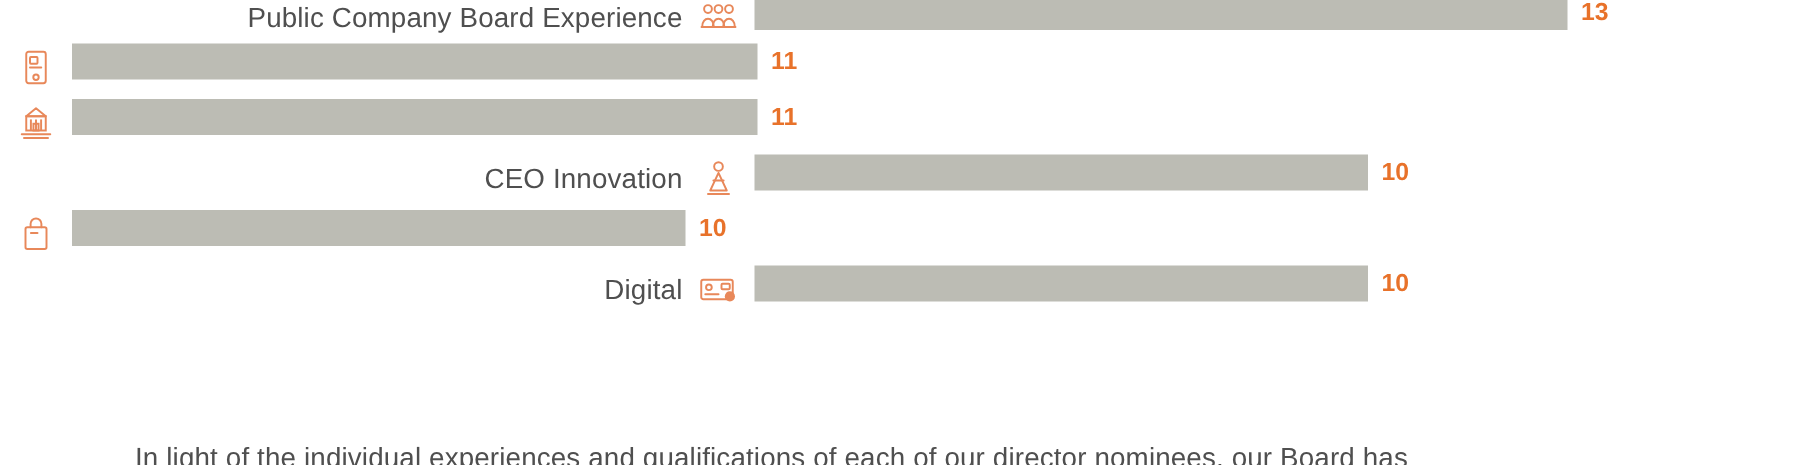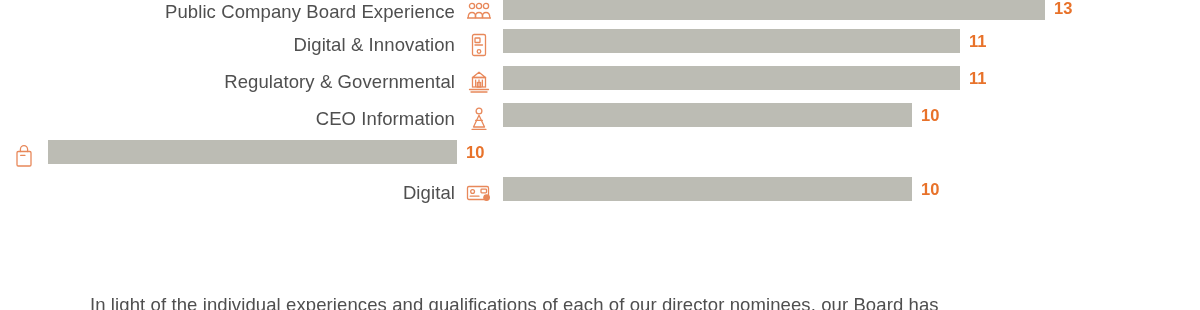--- a/index.html
+++ b/index.html
@@ -109,57 +109,55 @@
         <line x1="0.5" y1="17" x2="23.5" y2="17" stroke-linecap="round"></line>
       </svg>
     </div>
     <div class="bar-wrap">
       <div class="bar" style="width:542px;"></div>
       <div class="bar-value">13</div>
     </div>
   </div>
 
   <div class="chart-row" style="top:33px;">
-    <div class="row-label">Digital &amp; Innovation</div>
     <div class="row-icon">
       <svg width="18" height="24" viewBox="0 0 18 24" fill="none" stroke="#e8885a" stroke-width="1.3">
         <rect x="2.5" y="1.5" width="13" height="21" rx="1.6"></rect>
         <rect x="5" y="5" width="5" height="4.5" rx="0.6"></rect>
         <line x1="5" y1="12" x2="12.5" y2="12" stroke-linecap="round"></line>
         <circle cx="9" cy="18.5" r="1.8"></circle>
       </svg>
     </div>
     <div class="bar-wrap">
       <div class="bar" style="width:457px;"></div>
       <div class="bar-value">11</div>
     </div>
   </div>
 
   <div class="chart-row" style="top:70px;">
-    <div class="row-label">Regulatory &amp; Governmental</div>
     <div class="row-icon">
       <svg width="24" height="24" viewBox="0 0 24 24" fill="none" stroke="#e8885a" stroke-width="1.3">
         <path d="M12 2.2 L18.5 7.5 L5.5 7.5 Z" stroke-linejoin="round"></path>
         <rect x="5.5" y="7.5" width="13" height="9.5"></rect>
         <line x1="8.6" y1="9.6" x2="8.6" y2="17"></line>
         <line x1="12" y1="9.6" x2="12" y2="17"></line>
         <line x1="15.4" y1="9.6" x2="15.4" y2="17"></line>
         <rect x="10.3" y="12.5" width="3.4" height="4.5"></rect>
         <line x1="2.5" y1="19.5" x2="21.5" y2="19.5" stroke-linecap="round"></line>
         <line x1="4" y1="22" x2="20" y2="22" stroke-linecap="round"></line>
       </svg>
     </div>
     <div class="bar-wrap">
       <div class="bar" style="width:457px;"></div>
       <div class="bar-value">11</div>
     </div>
   </div>
 
   <div class="chart-row" style="top:107px;">
-    <div class="row-label">CEO Information</div>
+    <div class="row-label">CEO Innovation</div>
     <div class="row-icon">
       <svg width="22" height="24" viewBox="0 0 22 24" fill="none" stroke="#e8885a" stroke-width="1.3">
         <circle cx="11" cy="4" r="2.9"></circle>
         <path d="M11 8.2 L5.5 20 L16.5 20 Z" stroke-linejoin="round"></path>
         <line x1="7.6" y1="13.3" x2="14.4" y2="13.3" stroke-linecap="round"></line>
         <line x1="4" y1="22.3" x2="18" y2="22.3" stroke-linecap="round"></line>
       </svg>
     </div>
     <div class="bar-wrap">
       <div class="bar" style="width:409px;"></div>

